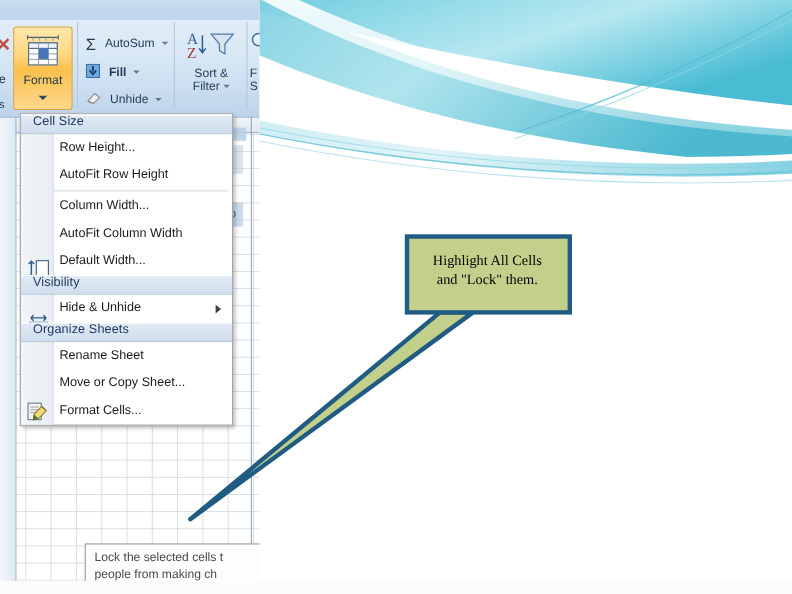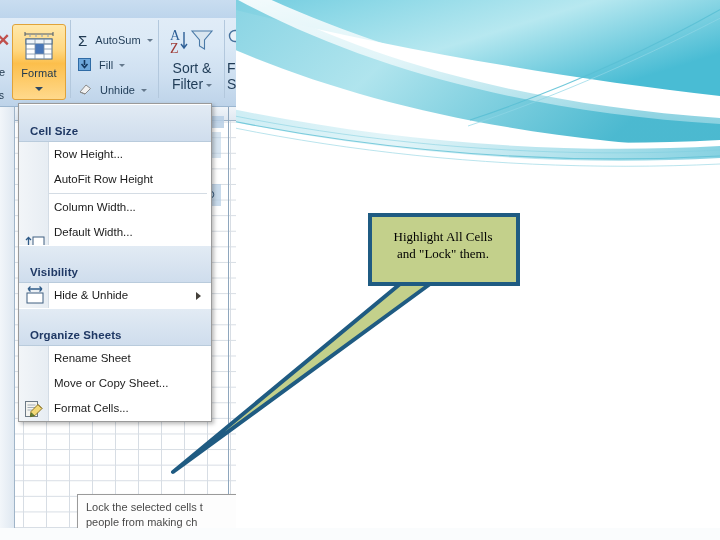--- a/index.html
+++ b/index.html
@@ -121,21 +121,21 @@
     display: inline-block;
     margin-left: 3px;
     width: 0; height: 0;
     border-left: 3px solid transparent;
     border-right: 3px solid transparent;
     border-top: 3px solid #64788c;
     vertical-align: 2px;
   }
   .sf-label {
     position: absolute;
-    font-size: 14px;
+    font-size: 11px;
     color: #1f3b56;
     white-space: nowrap;
   }
 
   
   .sheet {
     position: absolute;
     left: 0; top: 106px;
     width: 236px; height: 434px;
     background: #ffffff;
@@ -185,23 +185,23 @@
     background: linear-gradient(to right,#f2f5f8,#e7edf3);
     border-right: 1px solid #d3dce5;
   }
   .menu-inner { position: relative; }
   .mh {
     position: relative;
     background: linear-gradient(to bottom,#e2ebf4,#cfdded);
     border-top: 1px solid #ffffff;
     border-bottom: 1px solid #b9cbdc;
     color: #1f3864;
-    font-weight: bold;
+    font-weight: normal;
     font-size: 11.5px;
-    padding: 20px 0 4px 11px;
+    padding: 0 0 4px 11px;
     letter-spacing: .1px;
   }
   .mi {
     position: relative;
     height: 25px;
     line-height: 25px;
     padding-left: 35px;
     white-space: nowrap;
     color: #1b1b1b;
   }
@@ -366,21 +366,21 @@
           <div class="fmt-label">Format</div>
           <div class="fmt-caret"></div>
         </div>
 
         <div class="edit-item" style="left:78px; top:32px;">
           <span style="font-size:15px;color:#203a52;vertical-align:-2px;">Σ</span>
           <span style="margin-left:5px;text-align:center;">AutoSum</span>
           <span class="edit-caret"></span>
         </div>
 
-        <div class="edit-item" style="left:78px; top:58px;">
+        <div class="edit-item" style="left:78px; top:58px;font-weight:bold;">
           <svg width="13" height="13" viewBox="0 0 13 13" style="vertical-align:-2px;">
             <rect x="0.5" y="0.5" width="12" height="12" fill="#6fa8dc" stroke="#2f6ba5"></rect>
             <path d="M6.5 2 v5 M3.5 6 l3 3.5 l3 -3.5" stroke="#14375e" stroke-width="1.6" fill="none"></path>
           </svg>
           <span style="margin-left:5px;">Fill</span>
           <span class="edit-caret"></span>
         </div>
 
         <div class="edit-item" style="left:78px; top:83px;">
           <svg width="14" height="13" viewBox="0 0 14 13" style="vertical-align:-2px;">
@@ -432,20 +432,23 @@
           </div>
 
           <div style="height:1px;background:#d4dce4;margin:1px 4px 1px 30px;"></div>
 
           <svg class="grp-ico" width="20" height="20" viewBox="0 0 20 20" style="top:181px;">
             <rect x="2" y="8" width="16" height="10" fill="#ffffff" stroke="#3f5f80"></rect>
             <path d="M3 4 h14 M3 4 l2.5 -2.5 M3 4 l2.5 2.5 M17 4 l-2.5 -2.5 M17 4 l-2.5 2.5" stroke="#2f5b88" stroke-width="1.3" fill="none"></path>
           </svg>
           <div class="mi">
             <span>Column Width...</span>
+          </div>
+          <div class="mi">
+            <span>AutoFit Column Width</span>
           </div>
           <div class="mi">
             <span>Default Width...</span>
           </div>
 
           <div class="mh">Visibility</div>
           <div class="mi">
             <span>Hide &amp; Unhide</span>
             <span class="submenu-arrow"></span>
           </div>

